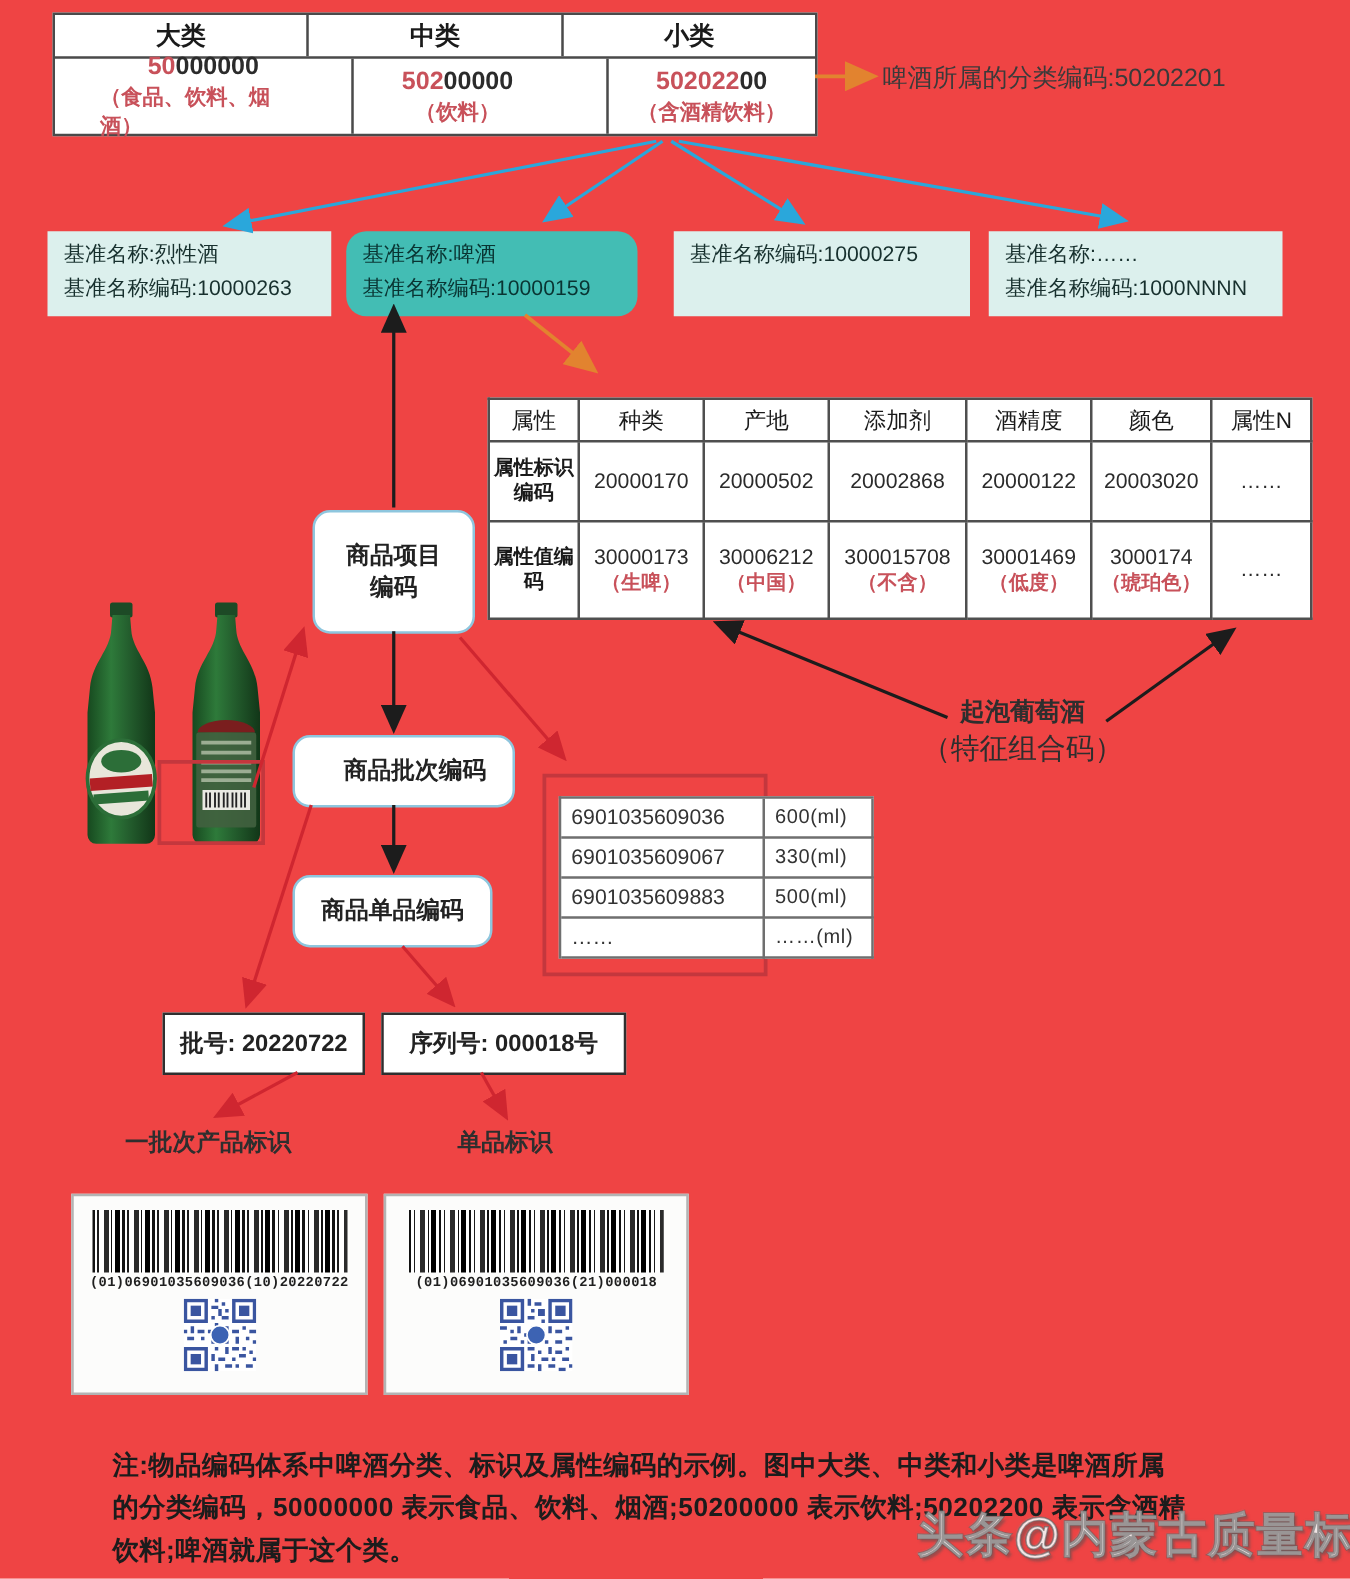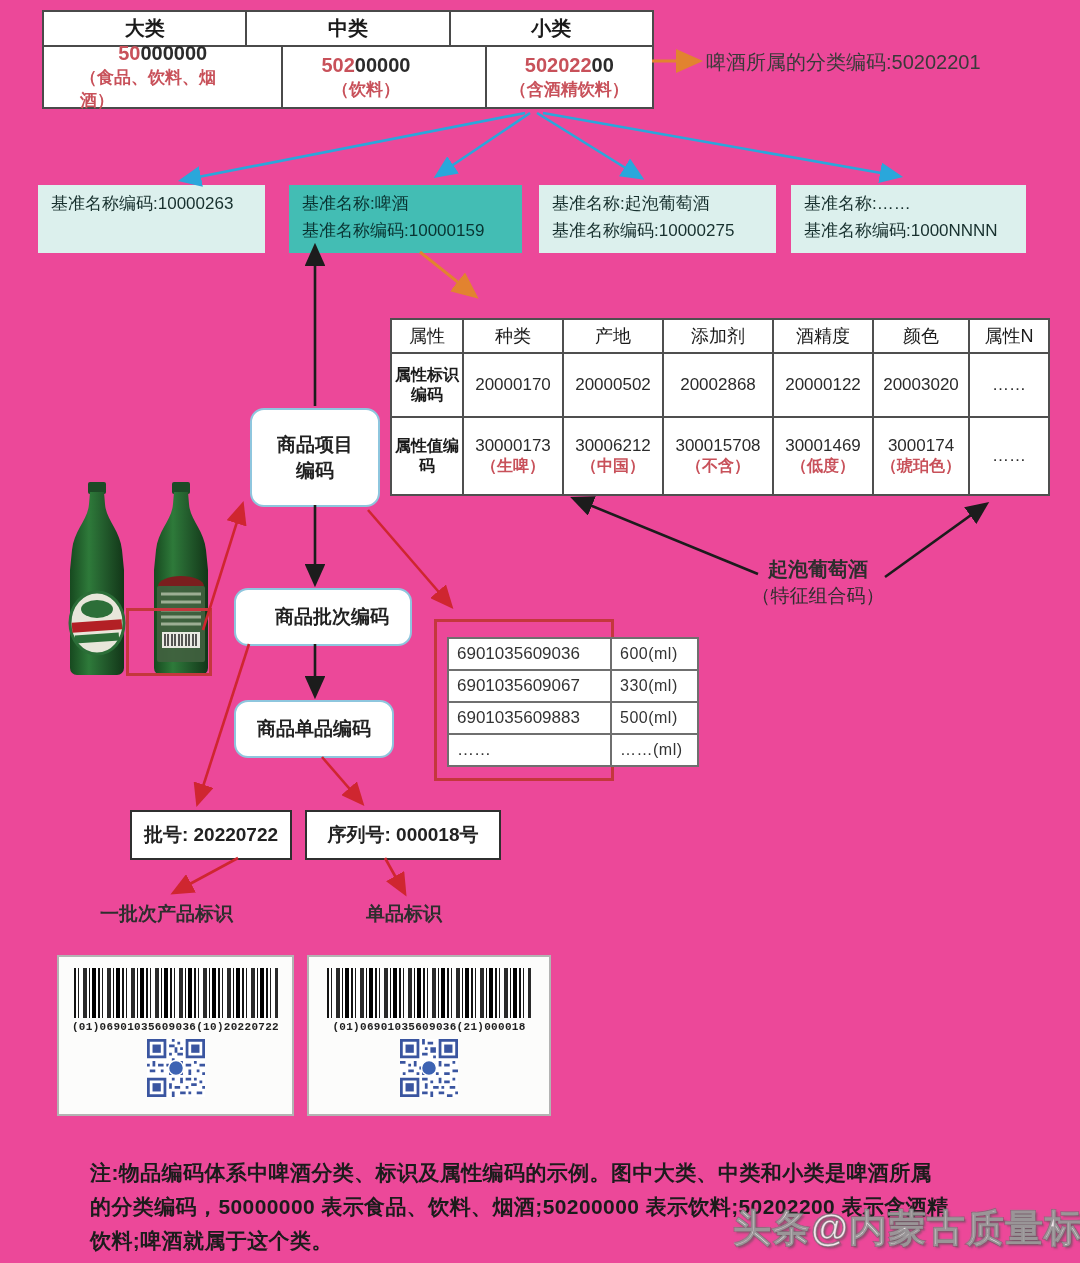--- a/index.html
+++ b/index.html
@@ -1,17 +1,17 @@
 <!DOCTYPE html>
 <html><head>
 <meta charset="utf-8">
 <style>
   html,body{margin:0;padding:0;background:#fff;}
   body{font-family:"Liberation Sans","DejaVu Sans",sans-serif;color:#1a1a1a;}
-  .canvas{position:relative;width:1080px;height:1263px;background:#ec4899;overflow:hidden;}
+  .canvas{position:relative;width:1080px;height:1263px;background:#ef4444;overflow:hidden;}
   .red{color:#c8515a;}
 
   
   .class-table{position:absolute;left:42px;top:10px;width:608px;border:2px solid #4a4a4a;background:#fff;}
   .ct-row{display:flex;}
   .ct-head .ct-cell{height:33px;font-size:20px;font-weight:700;}
   .ct-cell{flex:1;display:flex;align-items:center;justify-content:center;}
   .ct-cell + .ct-cell{border-left:2px solid #4a4a4a;}
   .ct-body{border-top:2px solid #4a4a4a;}
   .ct-body .ct-cell{flex-direction:column;height:60px;gap:1px;margin-left:36px;}
@@ -51,21 +51,21 @@
   .il-cell{border-right:2px solid #6f6f6f;border-bottom:2px solid #6f6f6f;display:flex;align-items:center;
     font-size:17px;color:#333;padding:0 8px;box-sizing:border-box;}
   .il-vol{font-size:16px;letter-spacing:0.5px;}
   .red-frame{position:absolute;border:3px solid #c4373d;background:transparent;}
   #frame-itemlist{left:434px;top:619px;width:174px;height:156px;}
   #frame-bottle{left:126px;top:608px;width:80px;height:62px;}
 
   
   .attr-caption{position:absolute;left:718px;top:556px;width:200px;text-align:center;color:#2e2e2e;}
   .attr-caption .l1{font-size:20px;font-weight:600;}
-  .attr-caption .l2{font-size:19px;}
+  .attr-caption .l2{font-size:23px;}
 
   
   .id-box{position:absolute;border:2px solid #2f2f2f;background:#fff;display:flex;align-items:center;justify-content:center;
     font-size:19px;font-weight:600;color:#222;}
   #batch-box{left:130px;top:810px;width:158px;height:46px;}
   #serial-box{left:305px;top:810px;width:192px;height:46px;}
 
   .caption-text{position:absolute;font-size:19px;font-weight:600;color:#2e2e2e;white-space:nowrap;}
   #batch-caption{left:100px;top:901px;}
   #unit-caption{left:366px;top:901px;}
@@ -113,28 +113,28 @@
       <div class="ct-cell">
         <div class="ct-code"><span class="red">502022</span><span>00</span></div>
         <div class="ct-label red">（含酒精饮料）</div>
       </div>
     </div>
   </div>
 
   <div class="class-note">啤酒所属的分类编码:50202201</div>
 
   <div class="base-box" style="left:38px;width:210px;">
+    <div>基准名称:烈性酒</div>
     <div>基准名称编码:10000263</div>
   </div>
-  <div class="base-box selected" style="left:289px;width:216px;">
+  <div class="base-box selected" style="left:277px;width:216px;border-radius:16px;">
     <div>基准名称:啤酒</div>
     <div>基准名称编码:10000159</div>
   </div>
   <div class="base-box" style="left:539px;width:220px;">
-    <div>基准名称:起泡葡萄酒</div>
     <div>基准名称编码:10000275</div>
   </div>
   <div class="base-box" style="left:791px;width:218px;">
     <div>基准名称:……</div>
     <div>基准名称编码:1000NNNN</div>
   </div>
 
   <div class="attr-table">
     <div class="at-cell at-head">属性</div>
     <div class="at-cell at-head">种类</div>

